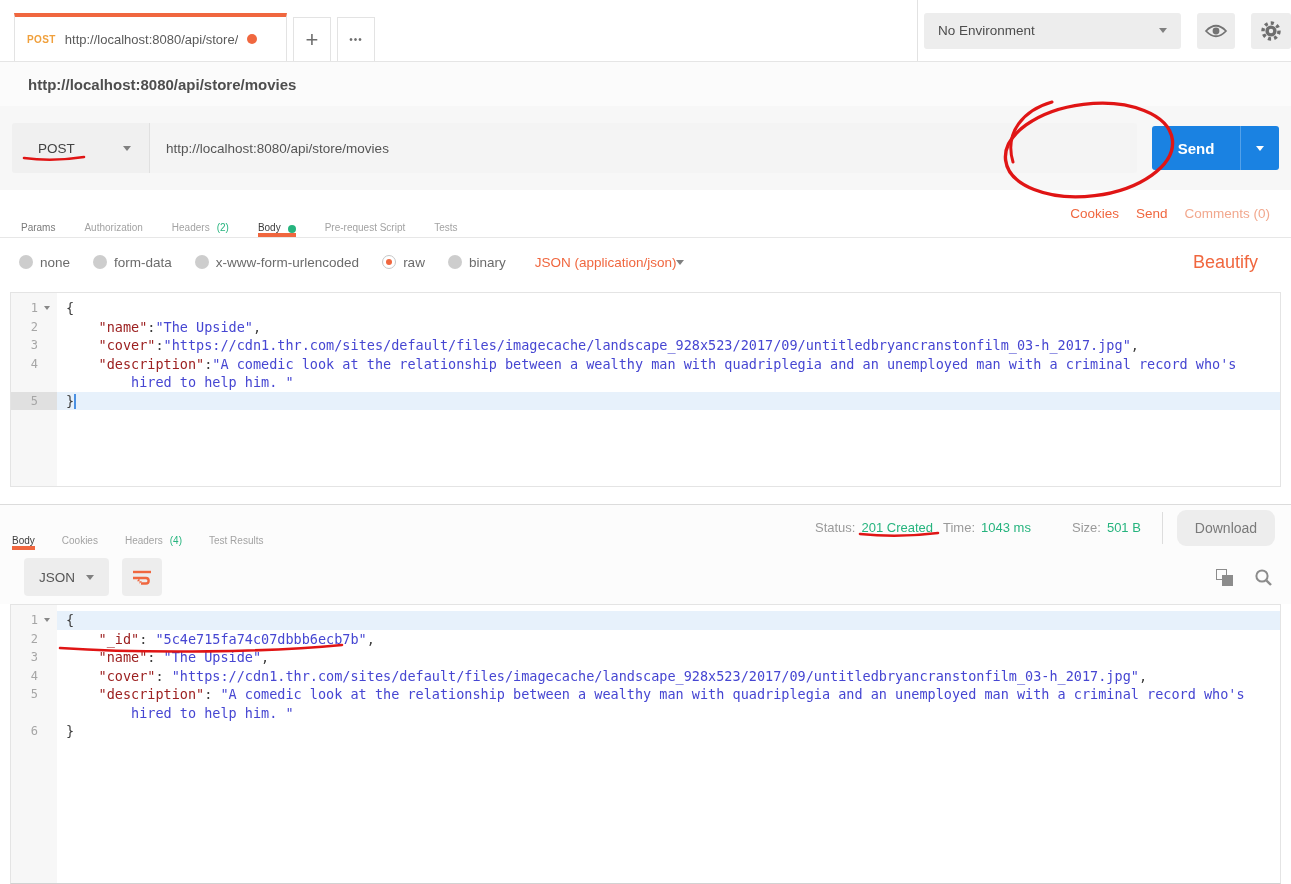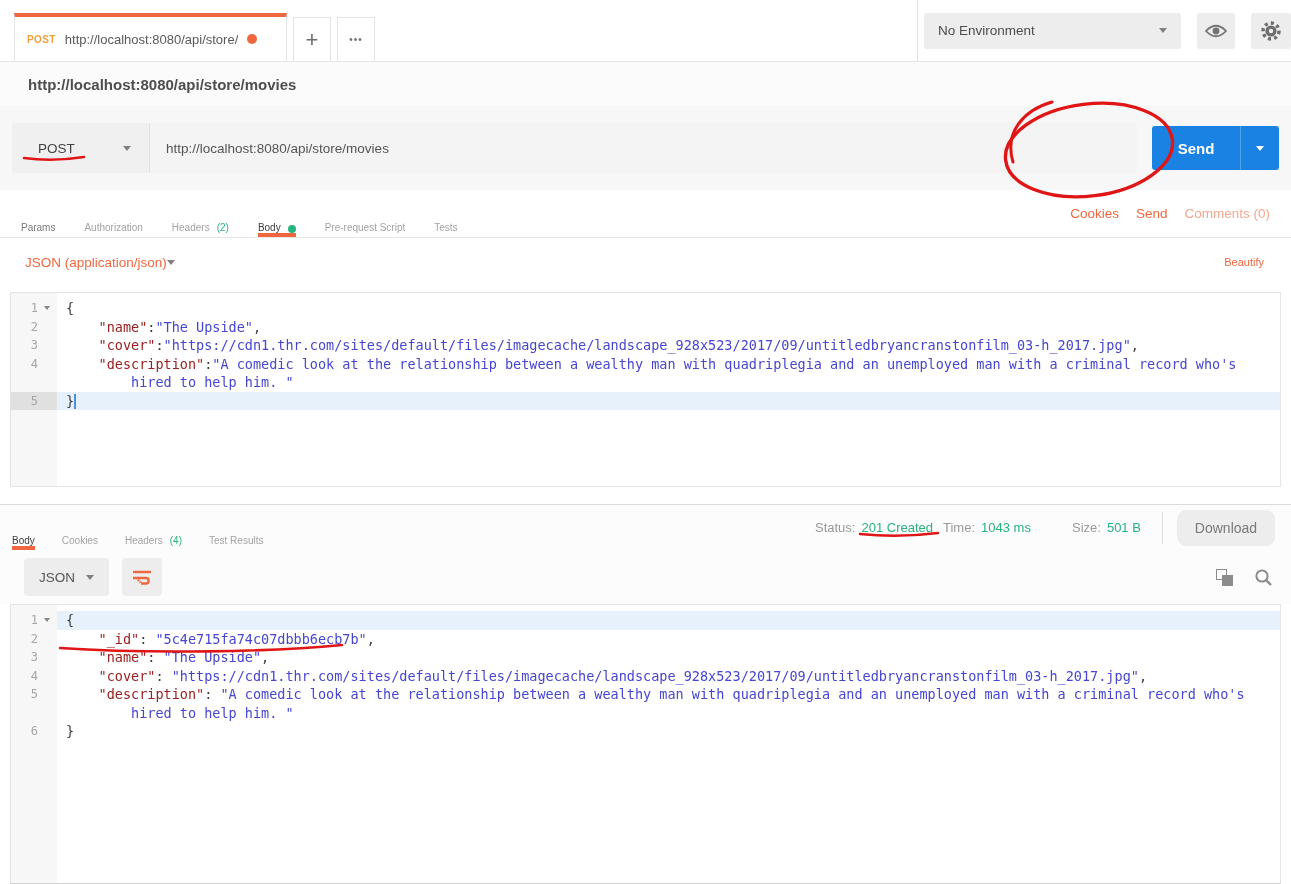--- a/index.html
+++ b/index.html
@@ -70,21 +70,21 @@
   
   .body-type-row { height:48px; background:#fff; display:flex; align-items:center; padding:0 19px; }
   .bt-opt { display:flex; align-items:center; gap:7px; margin-right:23px; }
   .radio { width:14px; height:14px; border-radius:50%; background:#cdcdcd; flex:none; position:relative; }
   .radio.sel { background:#fff; border:1.5px solid #c6c6c6; }
   .radio.sel::after { content:""; position:absolute; left:2.5px; top:2.5px; width:6px; height:6px;
     border-radius:50%; background:#f0673f; }
   .bt-label { font-size:13.5px; color:#6b6b6b; }
   .fmt-select { display:flex; align-items:center; margin-left:6px; }
   .fmt-label { font-size:13.5px; color:#f0673f; }
-  .beautify { margin-left:auto; margin-right:8px; font-size:11px; color:#f0673f; }
+  .beautify { margin-left:auto; margin-right:14px; font-size:18px; color:#f0673f; }
 
   
   .editor { position:relative; margin:0 10px; background:#fff; border:1px solid #e4e4e4;
     font-family:"DejaVu Sans Mono", monospace; font-size:13.5px; overflow:hidden; }
   .editor.request { margin-top:6px; height:195px; }
   .editor.response { height:280px; border-bottom:1px solid #d2d2d2; }
   .gutter-bg { position:absolute; left:0; top:0; bottom:0; width:46px; background:#f7f7f7; }
   .lines { position:relative; padding-top:6px; }
   .code-row { display:flex; height:18.5px; line-height:18.5px; }
   .gutter { width:46px; flex:none; display:flex; }
@@ -211,20 +211,42 @@
         </div>
       </div>
     <div class="req-links" id="reqLinks">
         <span class="rlink">Cookies</span>
         <span class="rlink">Send</span>
         <span class="rlink muted">Comments (0)</span>
       </div>
   </div>
 
   <div class="body-type-row">
+    <div id="btOpts" style="display:flex;align-items:center;">
+        <div class="bt-opt">
+          <span class="radio"></span>
+          <span class="bt-label">none</span>
+        </div>
+        <div class="bt-opt">
+          <span class="radio"></span>
+          <span class="bt-label">form-data</span>
+        </div>
+        <div class="bt-opt">
+          <span class="radio"></span>
+          <span class="bt-label">x-www-form-urlencoded</span>
+        </div>
+        <div class="bt-opt">
+          <span class="radio sel"></span>
+          <span class="bt-label">raw</span>
+        </div>
+        <div class="bt-opt">
+          <span class="radio"></span>
+          <span class="bt-label">binary</span>
+        </div>
+      </div>
     <div class="fmt-select">
       <span class="fmt-label">JSON (application/json)</span>
       <span class="caret"></span>
     </div>
     <span class="beautify">Beautify</span>
   </div>
 
   <div class="editor request">
     <div class="gutter-bg"></div>
     <div class="lines" id="reqLines">

